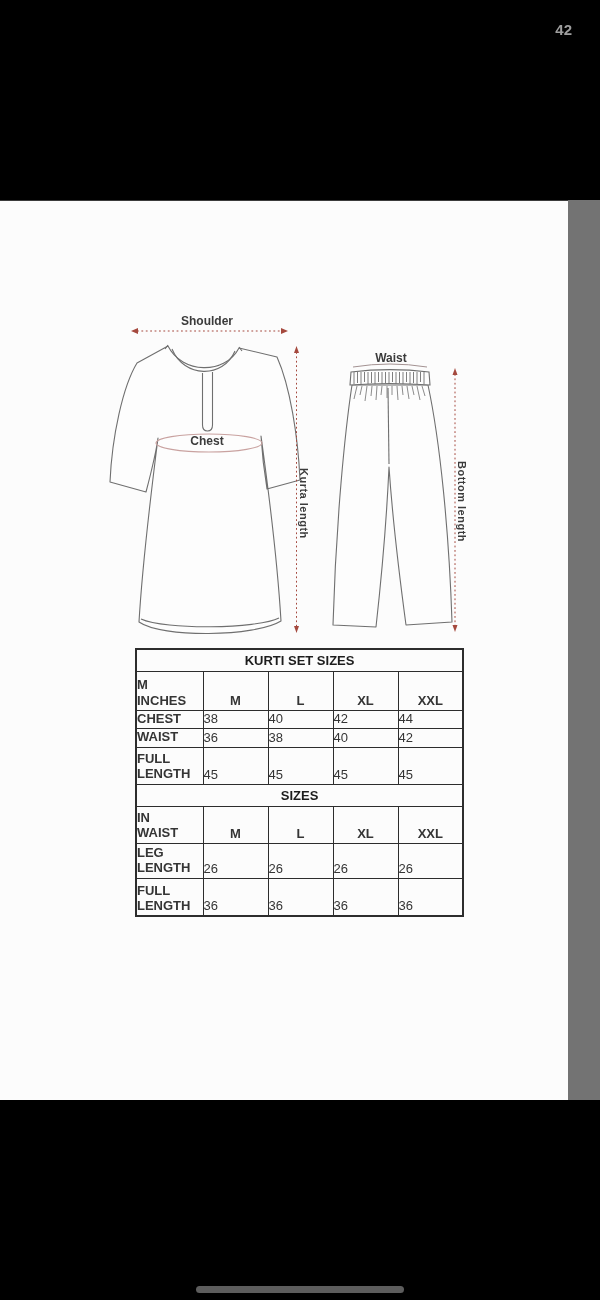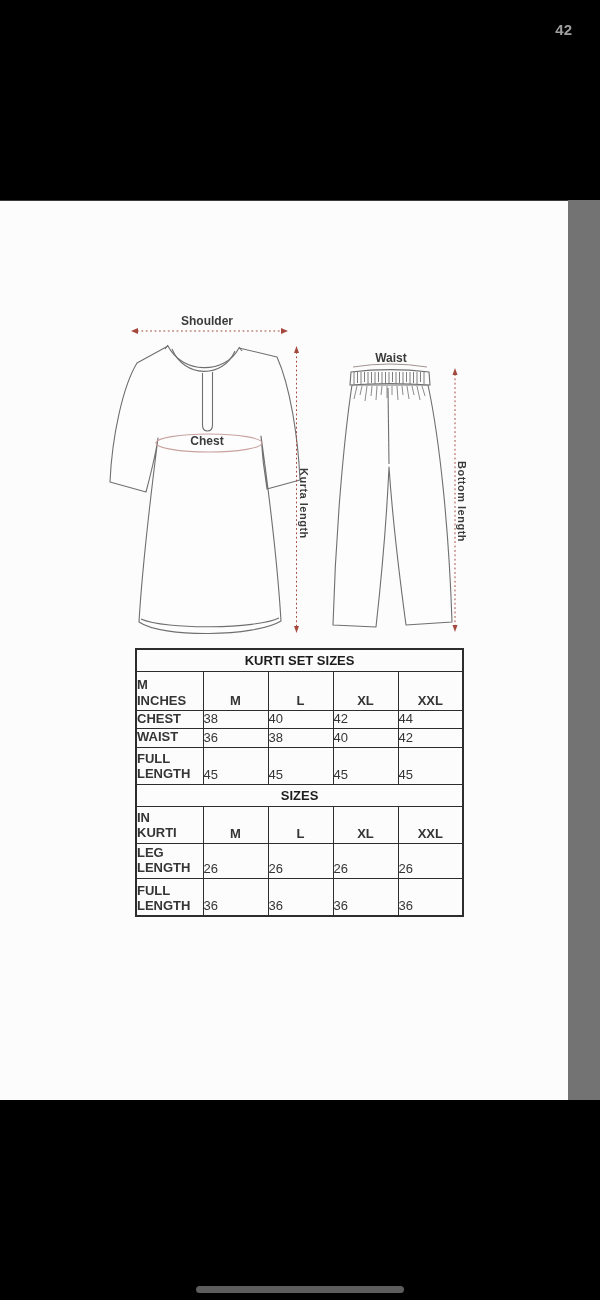--- a/index.html
+++ b/index.html
@@ -130,21 +130,21 @@
         <td class="val">45</td>
         <td class="val">45</td>
         <td class="val">45</td>
         <td class="val">45</td>
       </tr>
       <tr class="band" style="height:19px">
         <td colspan="5">SIZES</td>
       </tr>
       <tr style="height:37px">
         <td class="lbl">IN
-KURTI</td>
+WAIST</td>
         <td class="colhead">M</td>
         <td class="colhead">L</td>
         <td class="colhead">XL</td>
         <td class="colhead">XXL</td>
       </tr>
       <tr style="height:35px">
         <td class="lbl">LEG
 LENGTH</td>
         <td class="val">26</td>
         <td class="val">26</td>

